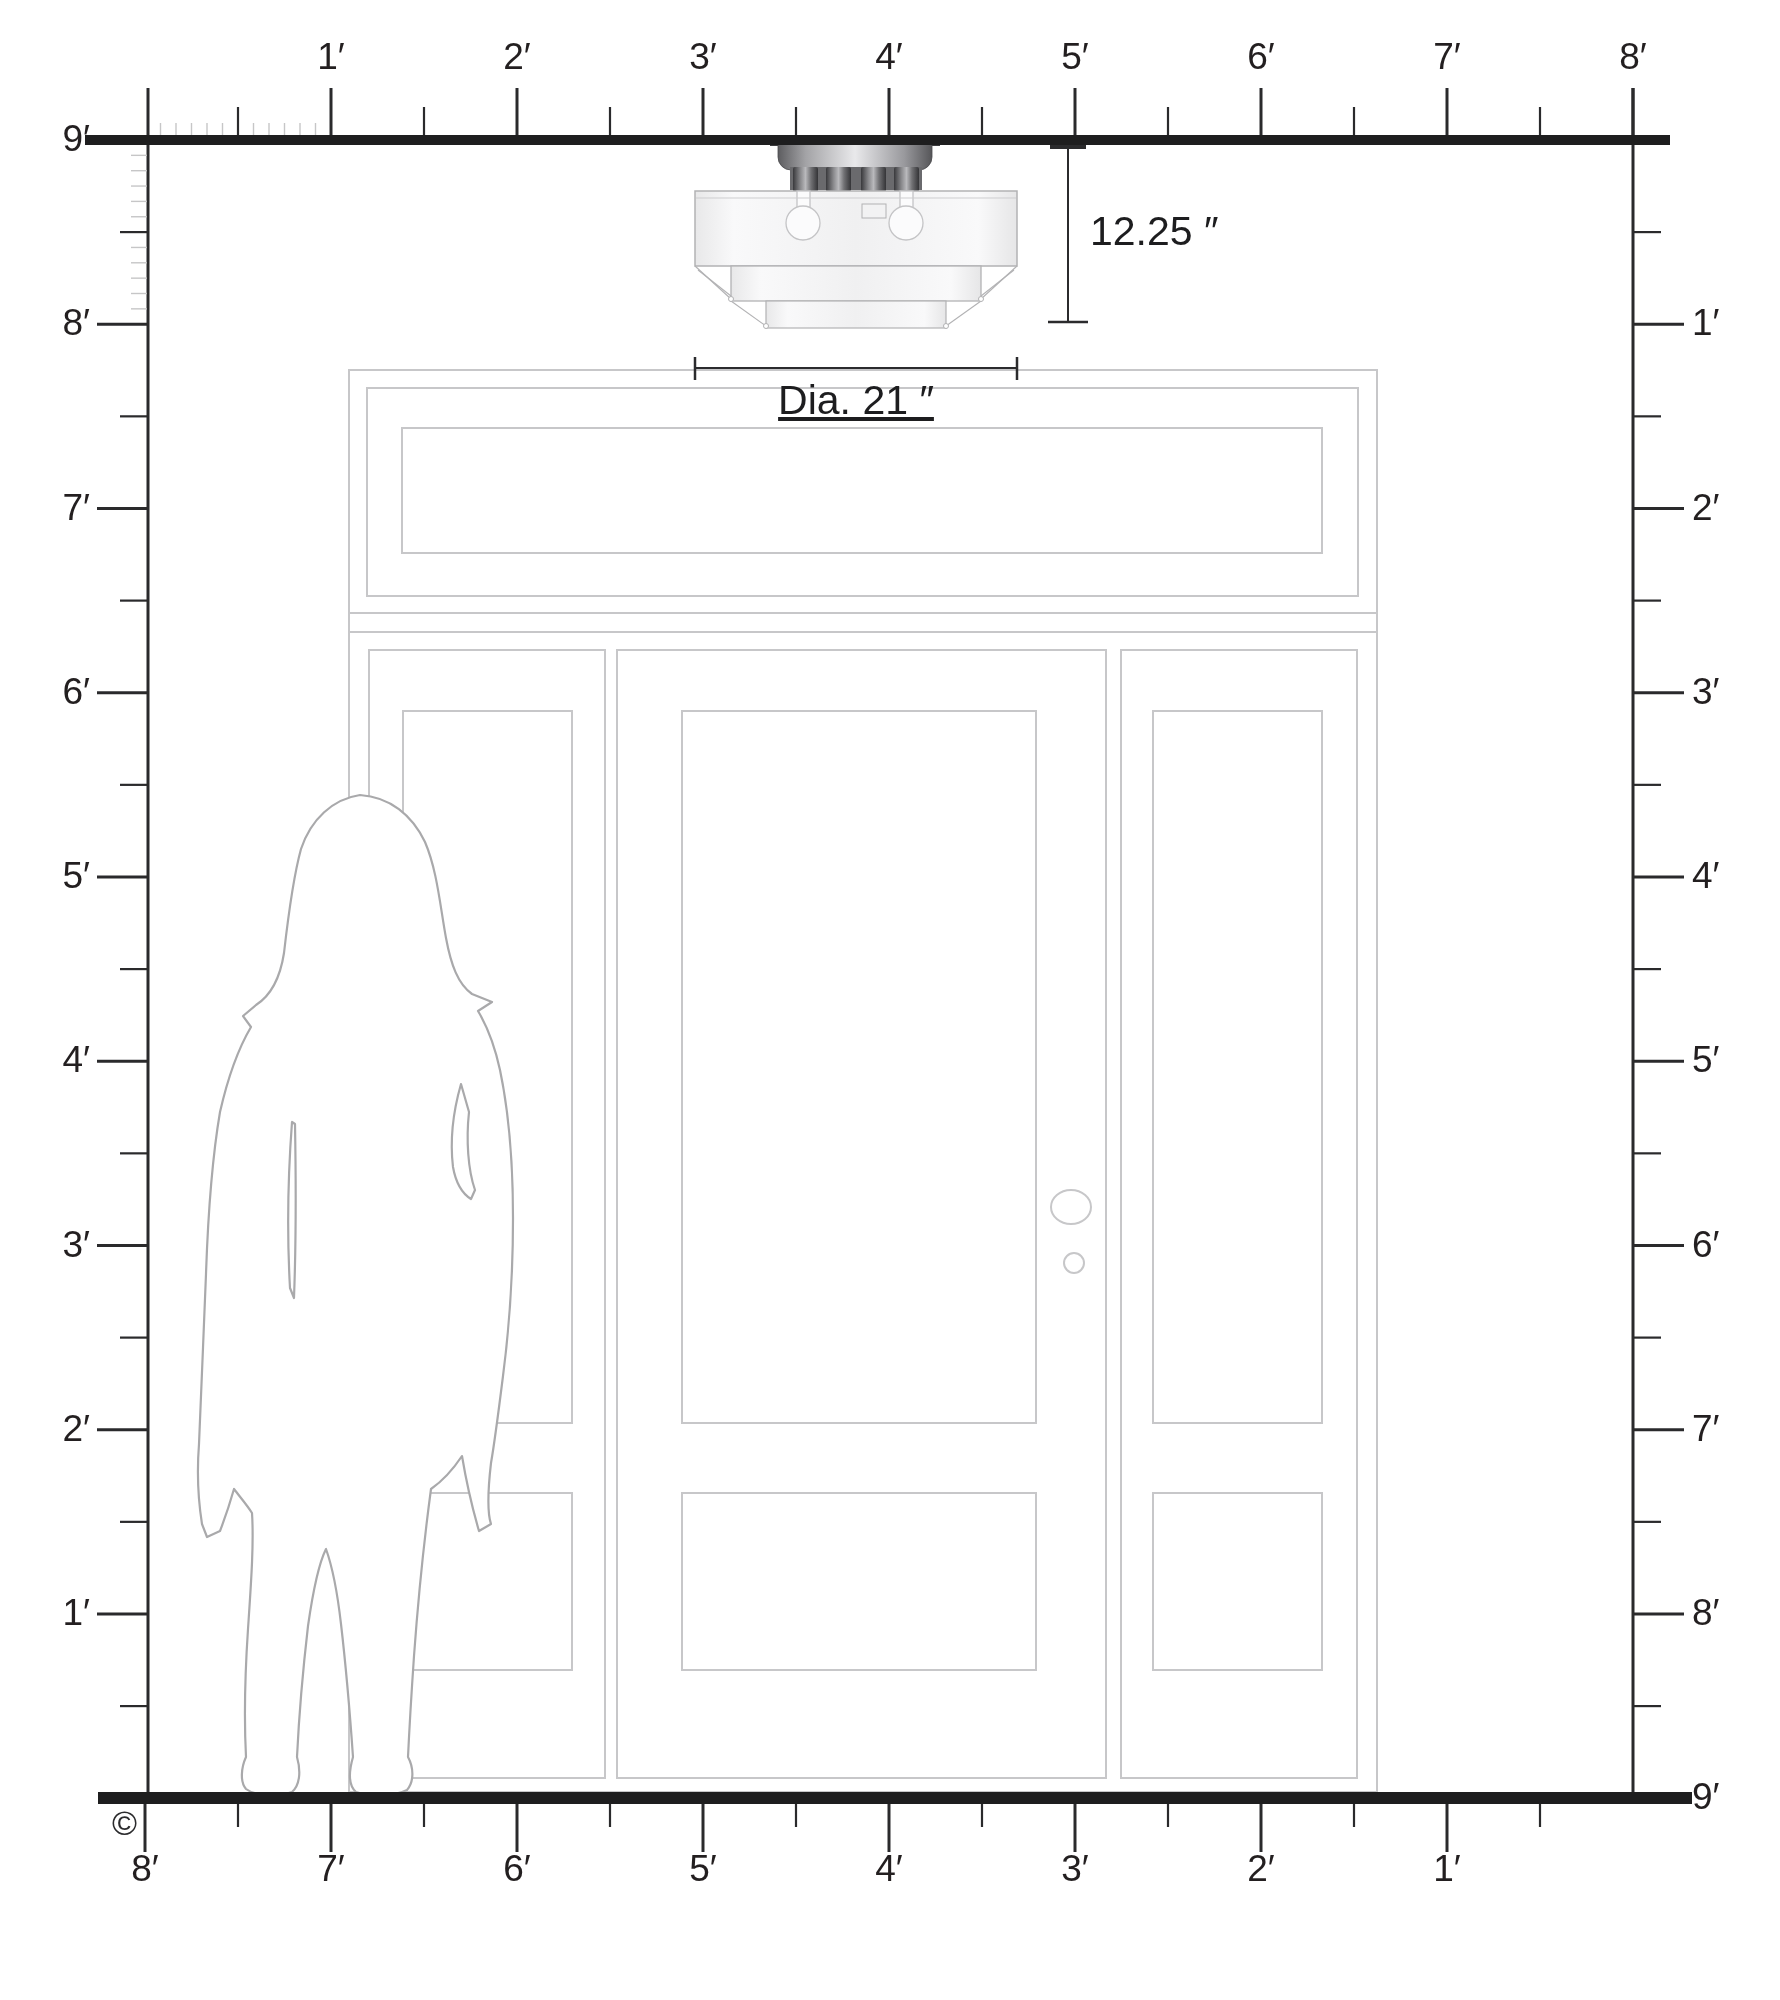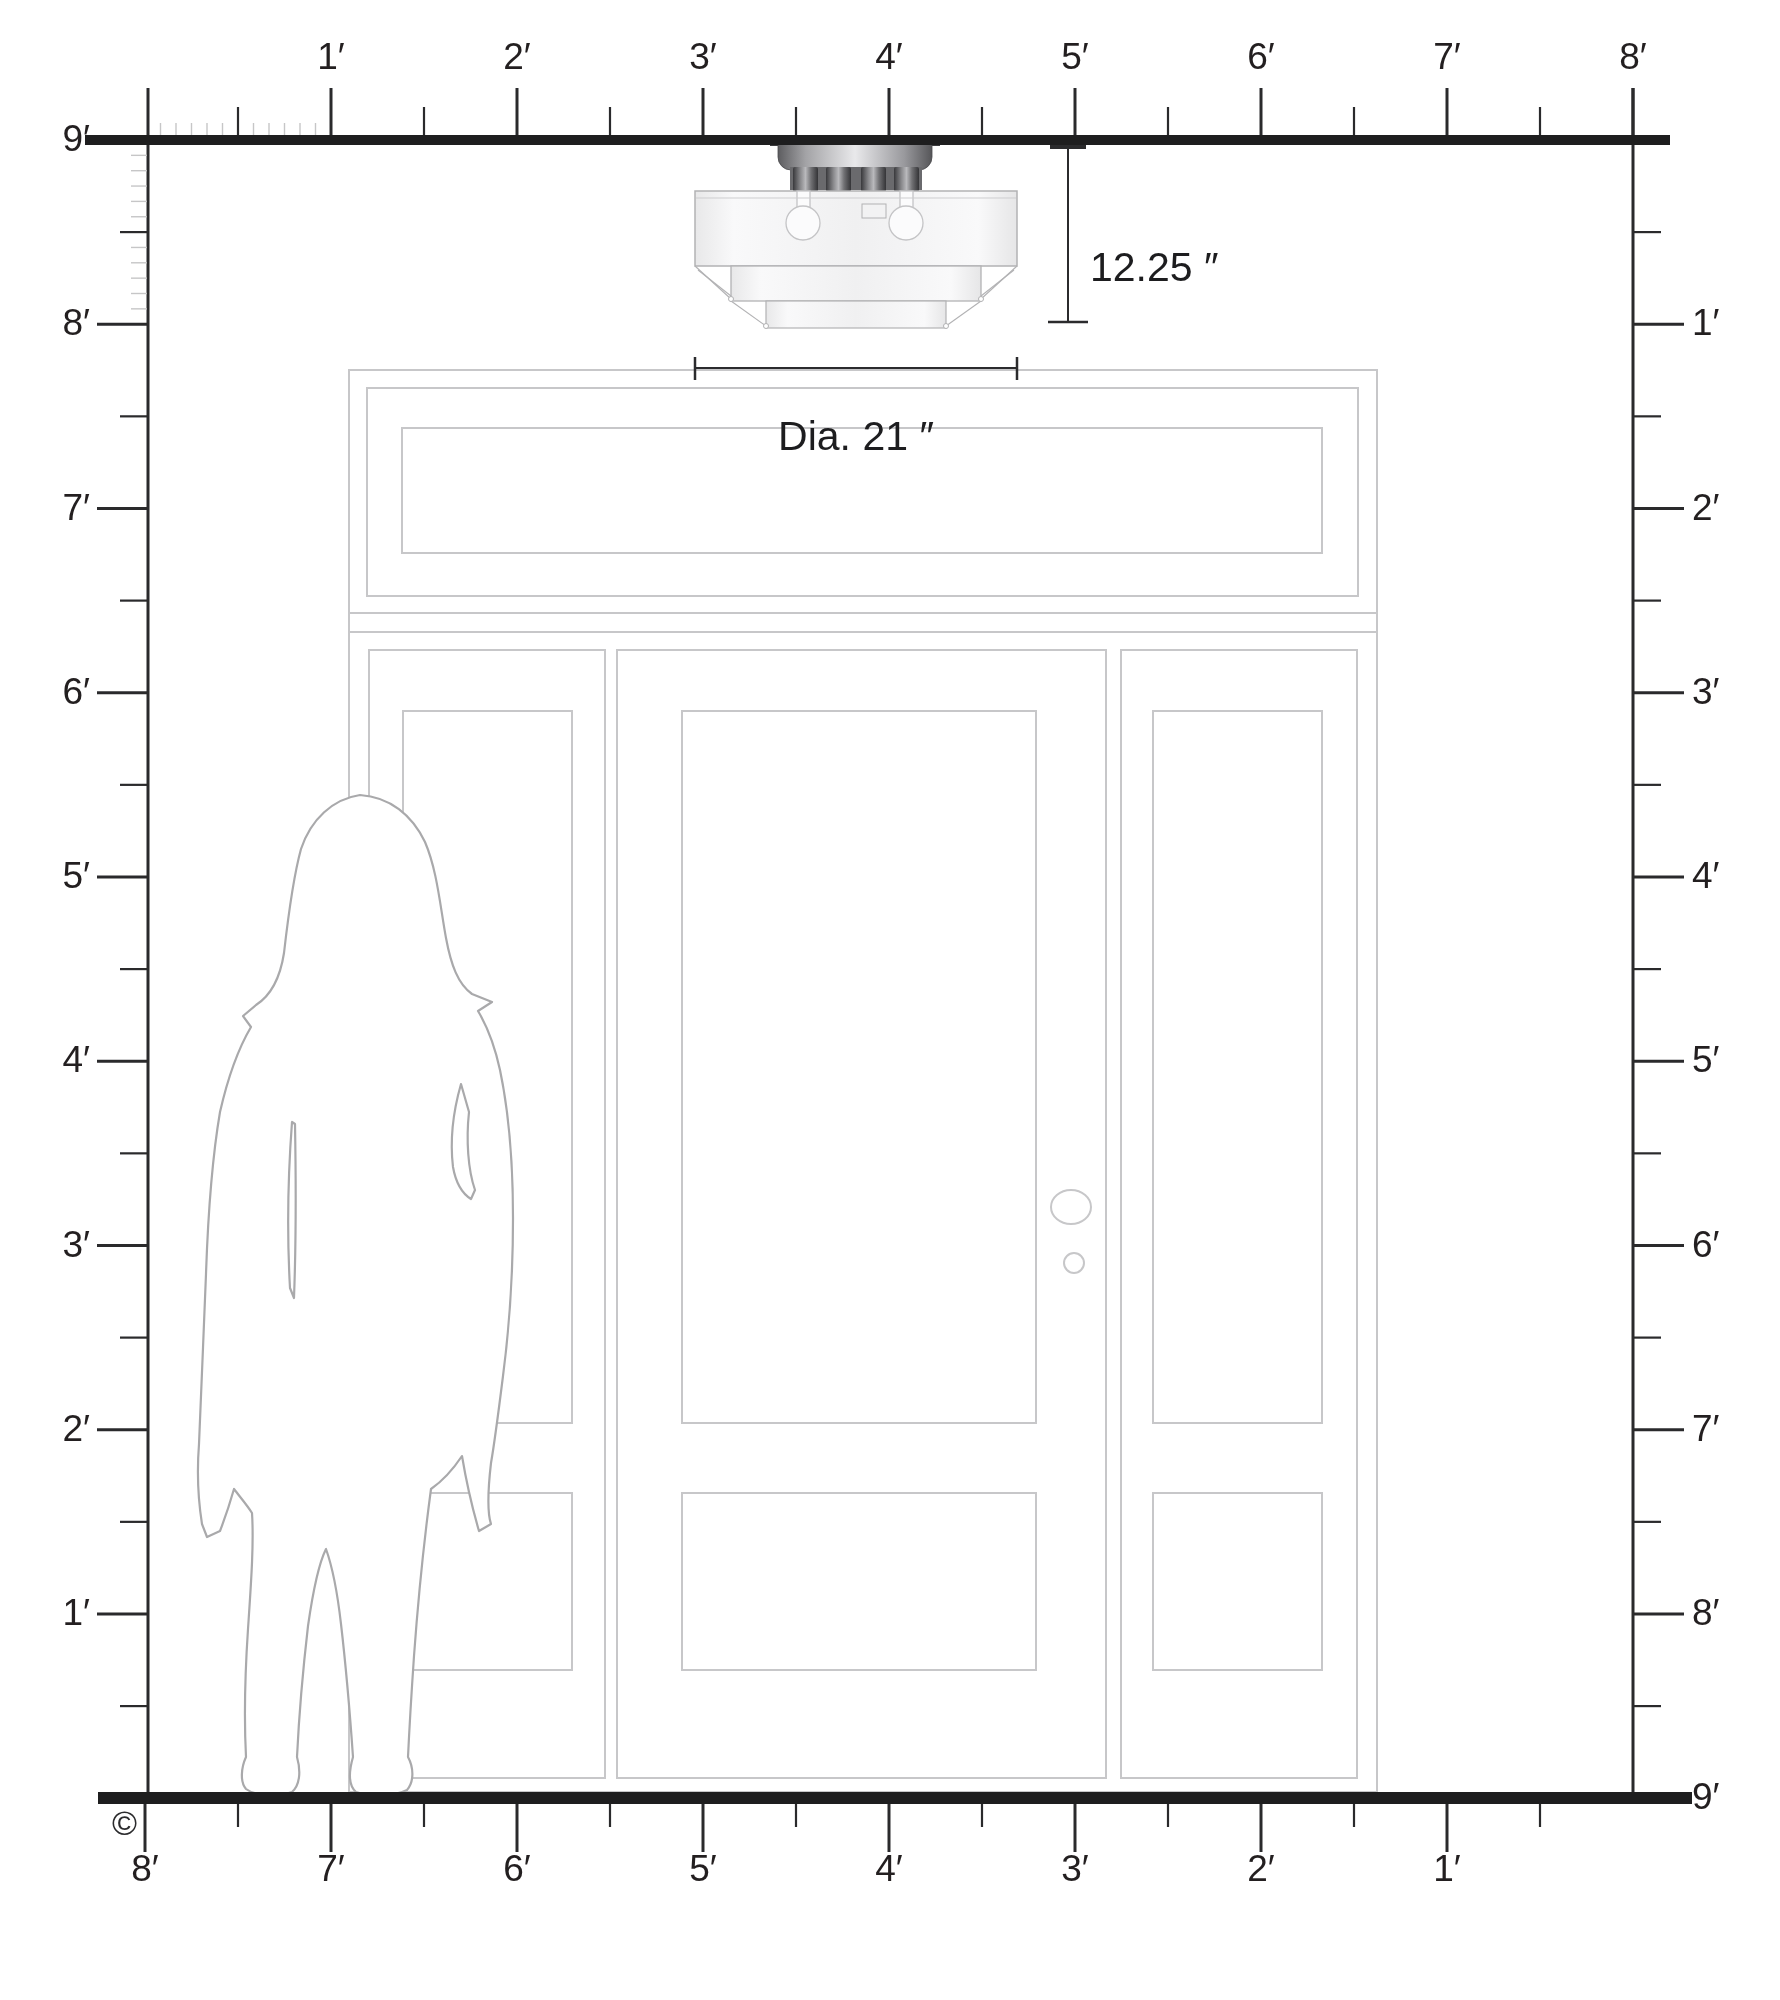--- a/index.html
+++ b/index.html
@@ -1,20 +1,20 @@
 <!DOCTYPE html>
 <html><head>
 <meta charset="utf-8">
 <style>
   html,body{margin:0;padding:0;background:#ffffff;}
   #stage{position:relative;width:1780px;height:2000px;background:#ffffff;overflow:hidden;
          font-family:"Liberation Sans","DejaVu Sans",sans-serif;}
   #stage svg{position:absolute;left:0;top:0;}
   .ruler-label{position:absolute;font-size:37px;color:#231f20;line-height:1;white-space:nowrap;}
-  .dim-label{position:absolute;font-size:41px;color:#1d1d1f;line-height:1;white-space:nowrap;margin-top:36px;}
+  .dim-label{position:absolute;font-size:41px;color:#1d1d1f;line-height:1;white-space:nowrap;}
   .center{text-align:center;}
   .right{text-align:right;}
   #copyright{position:absolute;font-size:34px;color:#2b2b2d;line-height:1;}
 </style>
 </head>
 <body>
 
 <div id="stage">
 
   <svg width="1780" height="2000" viewBox="0 0 1780 2000">
@@ -280,16 +280,16 @@
       <span class="ruler-label left" style="left: 1692px; top: 672.75px; width: 62px; display: inline-block;">3′</span>
       <span class="ruler-label left" style="left: 1692px; top: 857px; width: 62px; display: inline-block;">4′</span>
       <span class="ruler-label left" style="left: 1692px; top: 1041.25px; width: 62px; display: inline-block;">5′</span>
       <span class="ruler-label left" style="left: 1692px; top: 1225.5px; width: 62px; display: inline-block;">6′</span>
       <span class="ruler-label left" style="left: 1692px; top: 1409.75px; width: 62px; display: inline-block;">7′</span>
       <span class="ruler-label left" style="left: 1692px; top: 1594px; width: 62px; display: inline-block;">8′</span>
       <span class="ruler-label left" style="left: 1692px; top: 1778.25px; width: 62px; display: inline-block;">9′</span>
     </div>
 
   <div class="dim-label" style="left:1090px;top:211px;">12.25 ″</div>
-  <div class="dim-label center" style="left:756px;top:380px;width:200px;">Dia. 21 ″</div>
+  <div class="dim-label center" style="left:756px;top:380px;width:200px;text-decoration:underline;">Dia. 21 ″</div>
 
   <div id="copyright" style="left:112px;top:1806px;">©</div>
 </div>
 
 </body></html>

